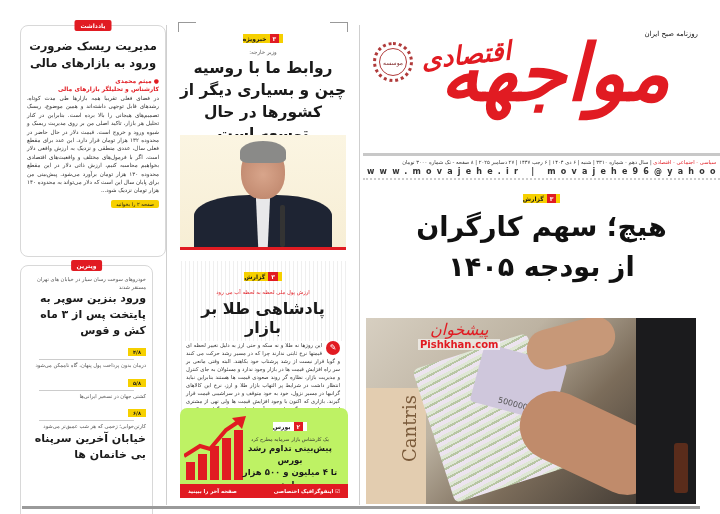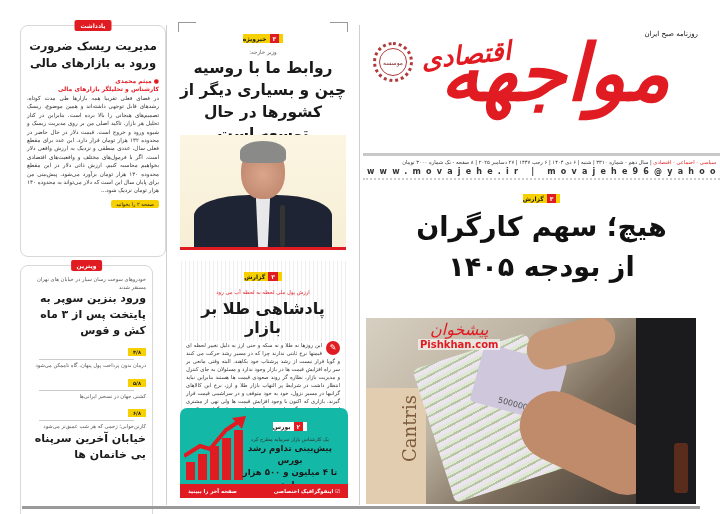--- a/index.html
+++ b/index.html
@@ -80,21 +80,21 @@
     background: repeating-linear-gradient(90deg, #fff 0, #fff 3px, #efefef 3px, #efefef 4px); padding: 3px 6px; }
   .report-lead { font-size: 5.3px; color: #e11b22; text-align: center; margin-top: 6px; }
   .report-title { font-size: 16px; font-weight: bold; text-align: center; margin-top: 4px; }
   .report-body { font-size: 5.3px; line-height: 8px; text-align: justify; color: #333; margin-top: 4px; background: #fff; padding: 0 2px; }
   .report-icon {
     float: right; width: 14px; height: 14px; border-radius: 50%; background: #e11b22;
     margin-left: 4px; color: #fff; font-size: 8px; text-align: center; line-height: 14px;
   }
 
   .bourse-box { position: absolute; left: 2px; width: 168px; top: 408px; height: 76px;
-    background: #14b8a6; border-radius: 7px 7px 0 0; overflow: hidden; }
+    background: #bef264; border-radius: 7px 7px 0 0; overflow: hidden; }
   .bourse-chart { position: absolute; left: 4px; bottom: 4px; width: 62px; height: 64px; }
   .bourse-text { position: absolute; right: 6px; top: 6px; width: 104px; text-align: center; }
   .bourse-lead { font-size: 5px; color: #333; margin-top: 3px; }
   .bourse-title { font-size: 8.5px; font-weight: bold; line-height: 12px; }
   .bourse-footer { position: absolute; left: 2px; width: 168px; top: 484px; height: 14px;
     background: #e11b22; color: #fff; font-size: 5.3px; font-weight: bold;
     display: flex; justify-content: space-between; align-items: center; padding: 0 8px; }
 
   
   .col-main { position: absolute; left: 363px; top: 0; width: 357px; }

